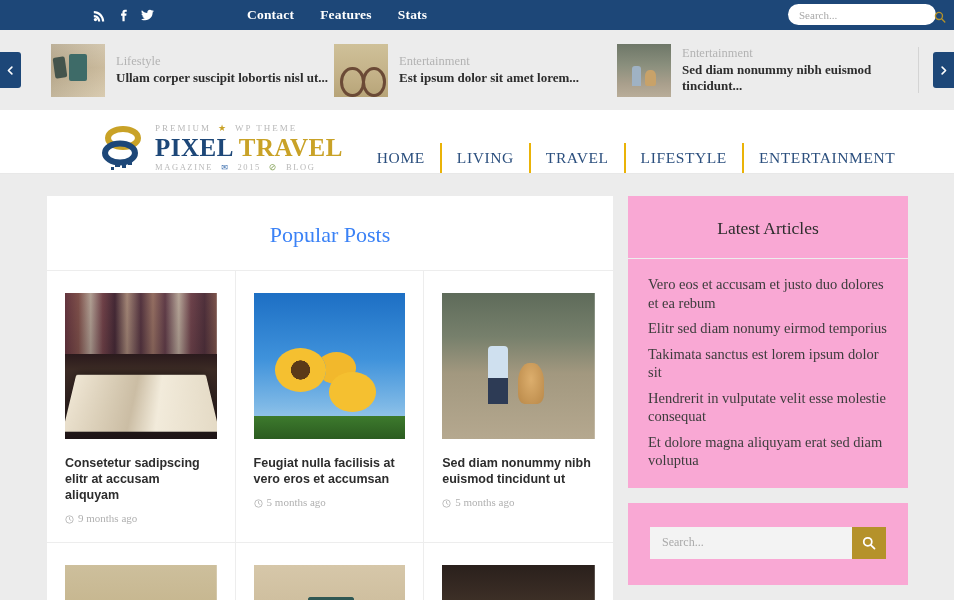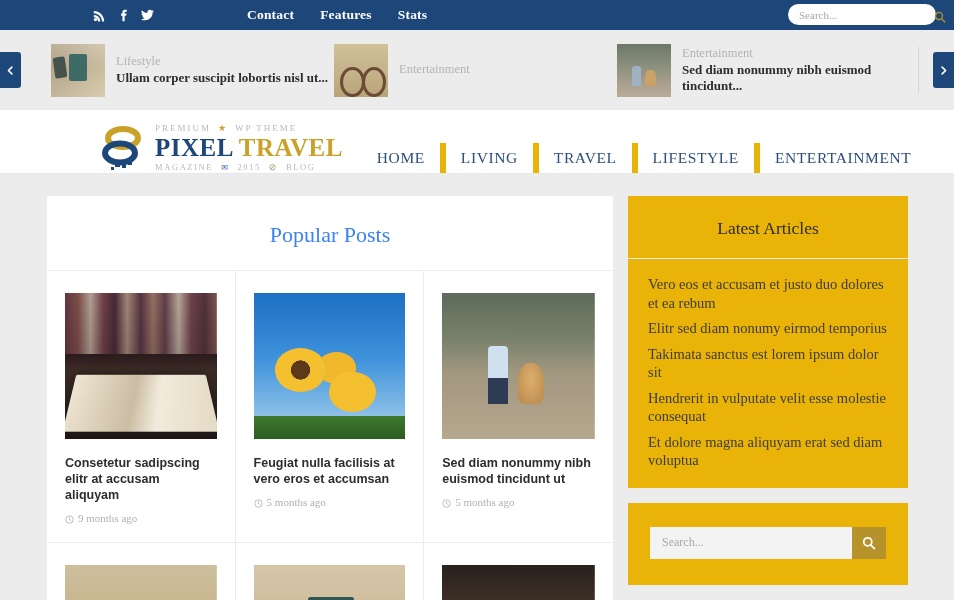--- a/index.html
+++ b/index.html
@@ -239,21 +239,21 @@
     margin-left: 20px;
   }
   .mainnav a {
     font-family: "Liberation Serif", serif;
     font-size: 15.5px;
     color: #2b4f7e;
     letter-spacing: .6px;
     text-decoration: none;
     padding: 0 15px;
     line-height: 30px;
-    border-left: 6px solid #eab308;
+    border-left: 2px solid #eab308;
     white-space: nowrap;
   }
   .mainnav a:first-child { border-left: 0; padding-left: 14px; }
 
   
   .wrap {
     display: flex;
     padding: 22px 46px 0 47px;
     gap: 15px;
     background: #ececec;
@@ -395,21 +395,21 @@
   }
   .ph-shoes::after{
     content:""; position:absolute; left:2%; bottom:6%; width:22%; height:18%;
     background: repeating-linear-gradient(95deg,#c94b3a 0 4px,#3f7fc0 4px 8px,#e0c24a 8px 12px);
     border-radius:3px;
   }
 
   
   .sidebar { width: 280px; flex: 0 0 280px; }
   .widget {
-    background: #eab308;
+    background: #f9a8d4;
     margin-bottom: 15px;
   }
   .widget-head {
     text-align: center;
     padding: 22px 0 19px;
     border-bottom: 1px solid #ededed;
   }
   .widget-head h3 {
     font-family: "Liberation Serif", serif;
     font-size: 17.5px;
@@ -505,20 +505,21 @@
       <div class="thumb img-typewriter"></div>
       <div class="stext">
         <div class="cat">Lifestyle</div>
         <div class="stitle">Ullam corper suscipit lobortis nisl ut...</div>
       </div>
     </div>
     <div class="slide">
       <div class="thumb img-bicycle"></div>
       <div class="stext">
         <div class="cat">Entertainment</div>
+        <div class="stitle">Est ipsum dolor sit amet lorem...</div>
       </div>
     </div>
     <div class="slide">
       <div class="thumb img-boydog"></div>
       <div class="stext">
         <div class="cat">Entertainment</div>
         <div class="stitle">Sed diam nonummy nibh euismod tincidunt...</div>
       </div>
     </div>
     <div class="slide-divider"></div>

